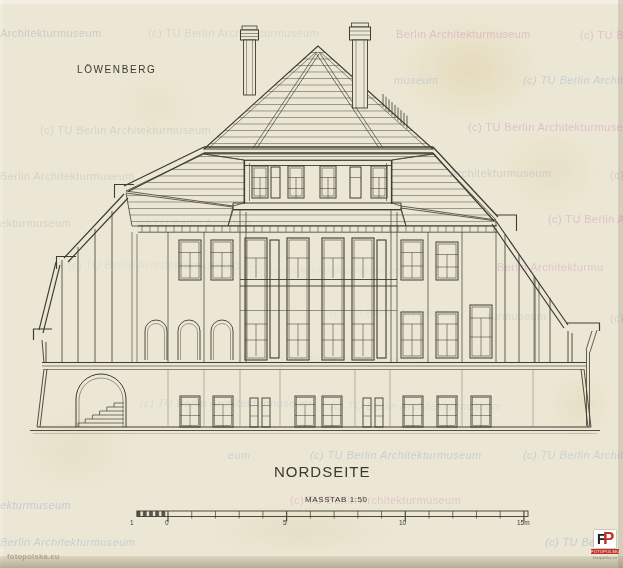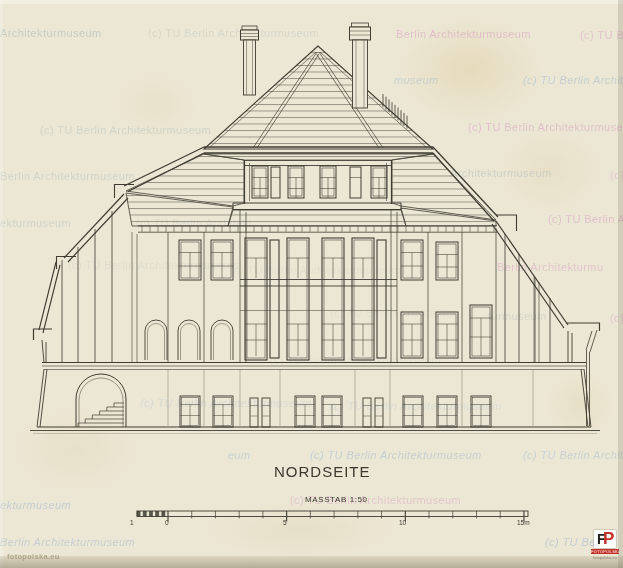--- a/index.html
+++ b/index.html
@@ -393,20 +393,21 @@
             <line x1="158.7" x2="158.7" y1="511" y2="516.5" stroke-width="0.5"></line>
             <rect x="161.8" y="511" width="3.1" height="5.5" fill="#3f3c32" stroke="none" opacity="0.85"></rect>
             <line x1="161.8" x2="161.8" y1="511" y2="516.5" stroke-width="0.5"></line>
             <line x1="164.9" x2="164.9" y1="511" y2="516.5" stroke-width="0.5"></line>
           </g>
       </g>
     </g>
   </svg>
 
   <div class="label title-block">
+    <div>LÖWENBERG</div>
   </div>
   <div class="label caption">NORDSEITE</div>
   <div class="label scale-text">MASSTAB 1:50</div>
   <div id="scale-labels">
       <span class="scale-num" style="left: 130px; top: 519px;">1</span>
       <span class="scale-num" style="left: 165px; top: 519px;">0</span>
       <span class="scale-num" style="left: 283px; top: 519px;">5</span>
       <span class="scale-num" style="left: 399px; top: 519px;">10</span>
       <span class="scale-num" style="left: 517px; top: 519px;">15m</span>
     </div>

